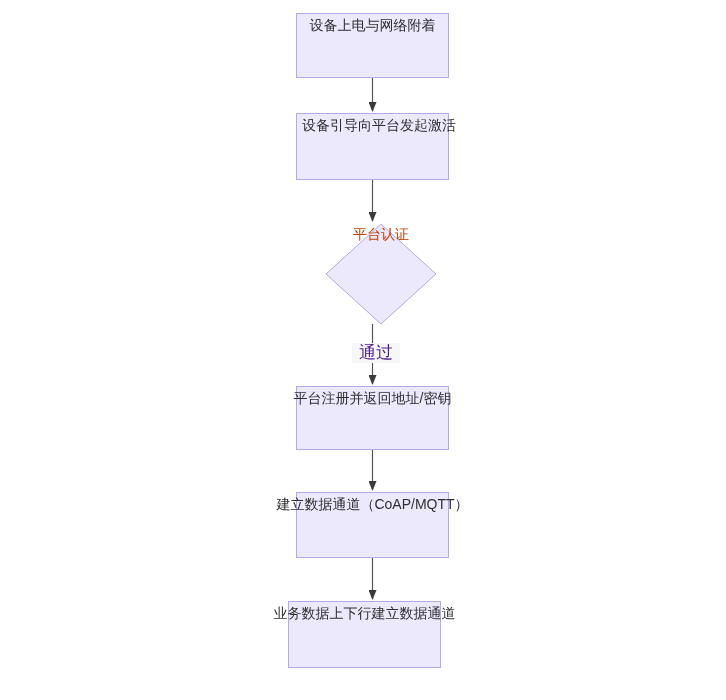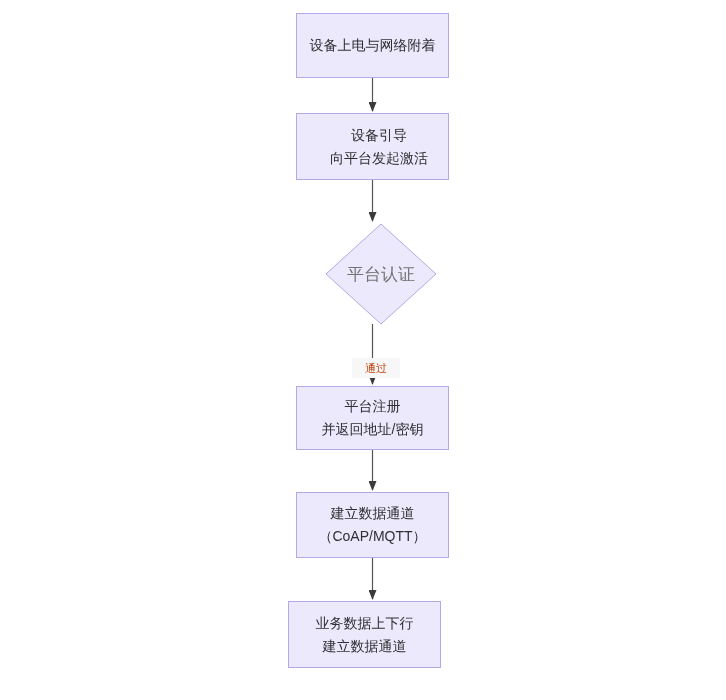--- a/index.html
+++ b/index.html
@@ -23,22 +23,21 @@
     position: absolute;
     left: 0;
     top: 0;
     width: 726px;
     height: 700px;
   }
   .node {
     position: absolute;
     box-sizing: border-box;
     display: flex;
-    flex-direction: column;
-    align-items: center;
+    align-items: flex-start;
     justify-content: center;
     text-align: center;
   }
   .node-process {
     background: #ebe9fb;
     border: 1px solid #b8a7e8;
     color: #2f2f33;
     font-size: 14px;
     line-height: 23px;
   }
@@ -53,36 +52,35 @@
   .diamond-shape {
     position: absolute;
     left: 0;
     top: 0;
     width: 112px;
     height: 102px;
   }
   .decision-label {
     position: relative;
     z-index: 2;
-    font-size: 17px;
+    font-size: 14px;
     line-height: 23px;
-    color: #737373;
+    color: #c2410c;
     white-space: nowrap;
   }
   .edge-label {
     position: absolute;
     z-index: 3;
     background: #f7f7f7;
-    color: #c2410c;
-    font-size: 11px;
+    color: #4c1d95;
+    font-size: 17px;
     line-height: 18px;
     padding: 1px 3px;
     white-space: nowrap;
     text-align: center;
-    margin-top: 15px;
   }
 </style>
 </head>
 <body>
 
 <div id="flowchart">
 
   <svg class="edges" width="726" height="700" viewBox="0 0 726 700">
     <defs>
       <marker id="arrowhead" markerWidth="10" markerHeight="8" refX="9" refY="4" orient="auto" markerUnits="userSpaceOnUse">

